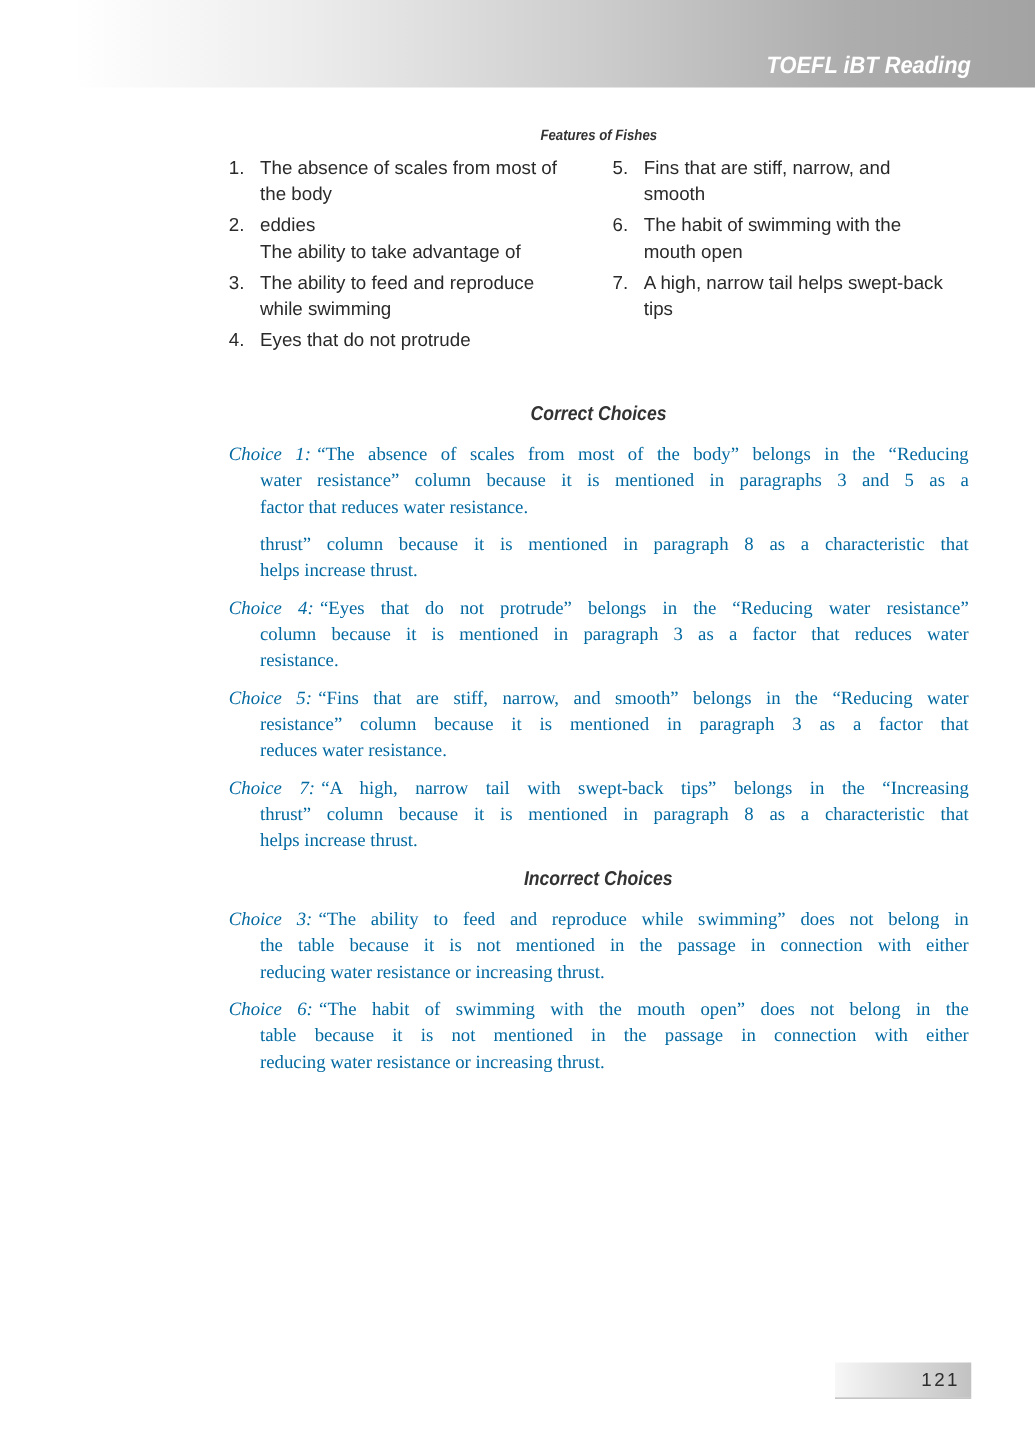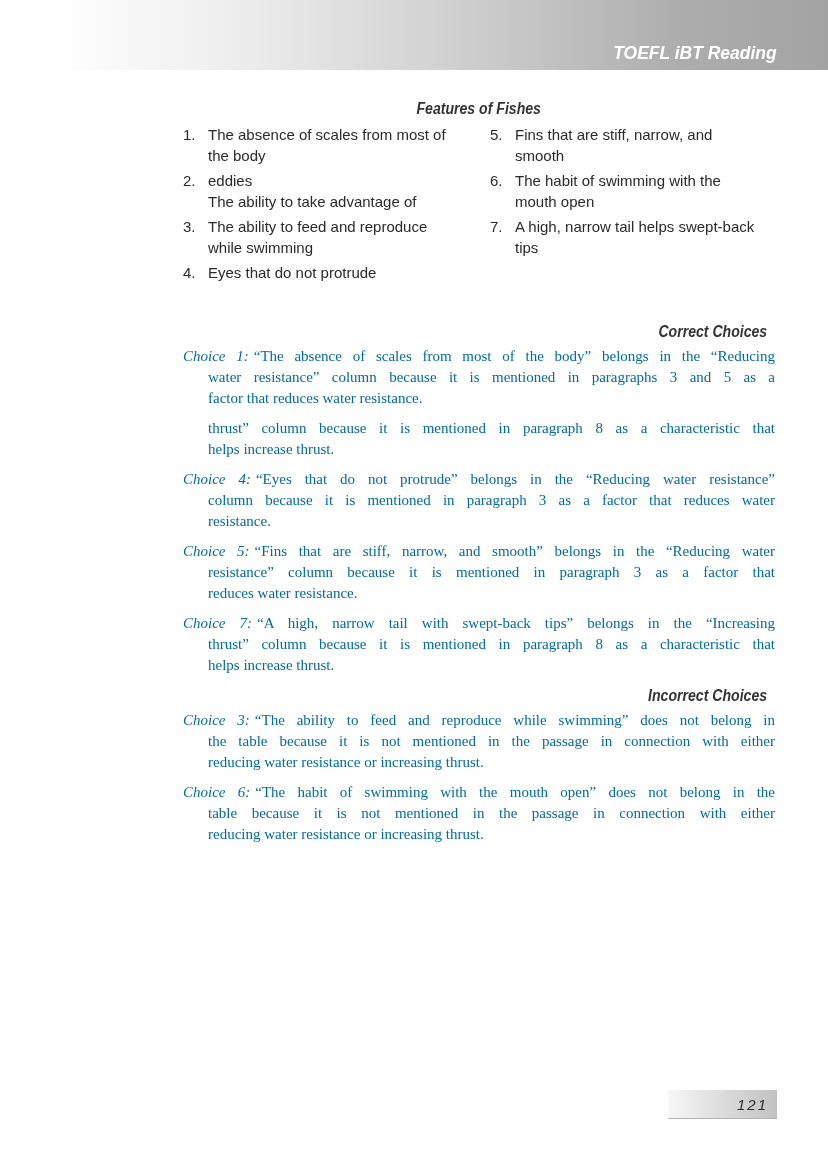--- a/index.html
+++ b/index.html
@@ -20,30 +20,30 @@
     color:#ffffff; font-weight:bold; font-size:19px; white-space:nowrap;
   }
 
   
   .content { position:absolute; left:183px; top:99px; width:592px; }
 
   .cond {
     display:inline-block; transform:scaleX(0.88);
     font-style:italic; font-weight:bold; color:#333333; white-space:nowrap;
   }
-  .features-title { margin:0; height:25px; text-align:center; font-size:16px; line-height:19px; }
+  .features-title { margin:0; height:25px; text-align:center; font-size:12px; line-height:19px; }
 
   .features-list { display:flex; }
   .col-left { width:307px; flex:none; }
   .col-right { flex:1; }
   .feat-item { display:flex; margin-bottom:4px; font-size:15px; line-height:21px; color:#2a2a2a; }
   .num { width:25px; flex:none; }
   .fline { display:block; white-space:nowrap; }
 
-  .section-heading { margin:0; text-align:right; font-size:16px; line-height:19px; }
+  .section-heading { margin:13px; text-align:center; font-size:16px; line-height:19px; }
   .heading-correct { margin-top:35px; }
   .heading-incorrect { margin-top:10px; }
 
   .paragraphs { margin-top:5px; }
   .choice {
     margin:0 0 9px 0; font-family:"Liberation Serif", serif;
     font-size:15px; color:#0369a1;
   }
   .line { display:block; line-height:21px; height:21px; overflow:hidden; }
   .line.ind { margin-left:25px; }
@@ -52,21 +52,21 @@
   .label { font-style:italic; margin-right:5px; }
 
   
   .page-num-bar {
     position:absolute; left:668px; top:1090px; width:109px; height:29px;
     box-sizing:border-box; padding-right:9px;
     display:flex; align-items:center; justify-content:flex-end;
     background:linear-gradient(90deg,#f7f7f7 0%,#d9d9d9 55%,#c2c2c2 100%);
     border-bottom:1px solid #b3b3b3;
   }
-  .page-num { font-size:15px; letter-spacing:2px; color:#2d2d2d;font-style:italic; }
+  .page-num { font-size:15px; letter-spacing:2px; color:#2d2d2d; }
 </style>
 </head>
 <body>
 
 <div class="page">
 
   <header class="top-bar">
     <span class="top-title">TOEFL iBT Reading</span>
   </header>
 

